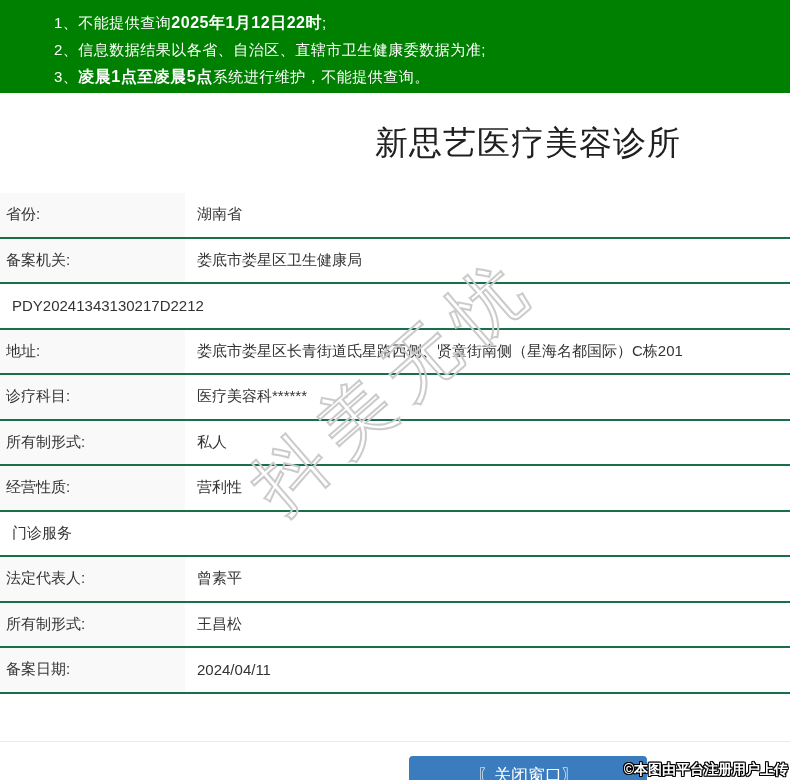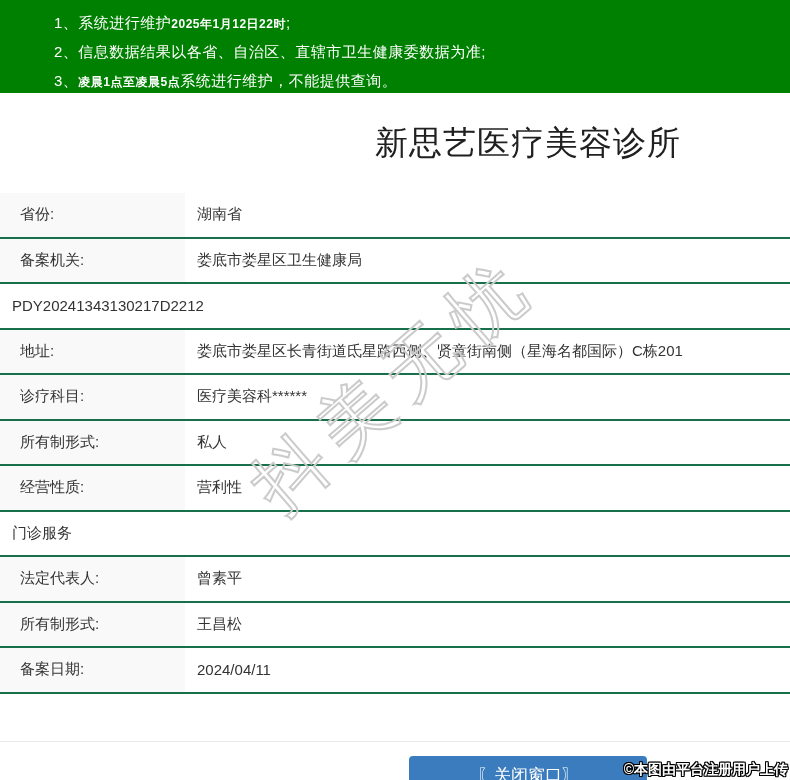--- a/index.html
+++ b/index.html
@@ -13,21 +13,21 @@
 
   
   .notice-band {
     background: #008000;
     height: 93px;
     box-sizing: border-box;
     padding: 9px 0 0 54px;
     color: #ffffff;
   }
   .notice-item { font-size: 15px; line-height: 27px; letter-spacing: .5px; }
-  .notice-item b { font-size: 12px; }
+  .notice-item b { font-size: 16px; }
 
   
   .page-title {
     margin: 28px 0 0 0;
     text-align: center;
     font-size: 33px;
     font-weight: 500;
     color: #202020;
     letter-spacing: 1px;
   }
@@ -38,21 +38,21 @@
     display: flex;
     height: 45.5px;
     box-sizing: border-box;
     border-bottom: 2px solid #17704a;
     align-items: stretch;
   }
   .cell { display: flex; align-items: center; font-size: 15px; color: #333333; }
   .cell.label {
     flex: 0 0 185px; width: 185px;
     background: #f9f9f9;
-    padding-left: 20px;
+    padding-left: 6px;
     box-sizing: border-box;
   }
   .cell.value { flex: 1; padding-left: 12px; }
 
   
   .footer { margin-top: 47px; border-top: 1px solid #e9e9e9; text-align: center; }
   .close-btn {
     margin-top: 14px;
     width: 238px; height: 40px;
     background: #3a7cbe;
@@ -81,21 +81,21 @@
     text-shadow: -1px -1px 0 #000, 1px -1px 0 #000, -1px 1px 0 #000, 1px 1px 0 #000,
                  0 -1px 0 #000, 0 1px 0 #000, -1px 0 0 #000, 1px 0 0 #000;
   }
 </style>
 </head>
 <body>
 
 <div class="page">
 
   <div class="notice-band">
-    <div class="notice-item"><span>1、</span><span>系统进行维护</span><b>2025年1月12日22时</b><span>;</span></div>
+    <div class="notice-item"><span>1、</span><span>不能提供查询</span><b>2025年1月12日22时</b><span>;</span></div>
     <div class="notice-item"><span>2、</span><span>信息数据结果以各省、自治区、直辖市卫生健康委数据为准;</span><b></b><span></span></div>
     <div class="notice-item"><span>3、</span><span></span><b>凌晨1点至凌晨5点</b><span>系统进行维护，不能提供查询。</span></div>
   </div>
 
   <h1 class="page-title">新思艺医疗美容诊所</h1>
 
   <div class="info-table">
     <div class="irow">
       <div class="cell label">省份:</div>
       <div class="cell value">湖南省</div>

